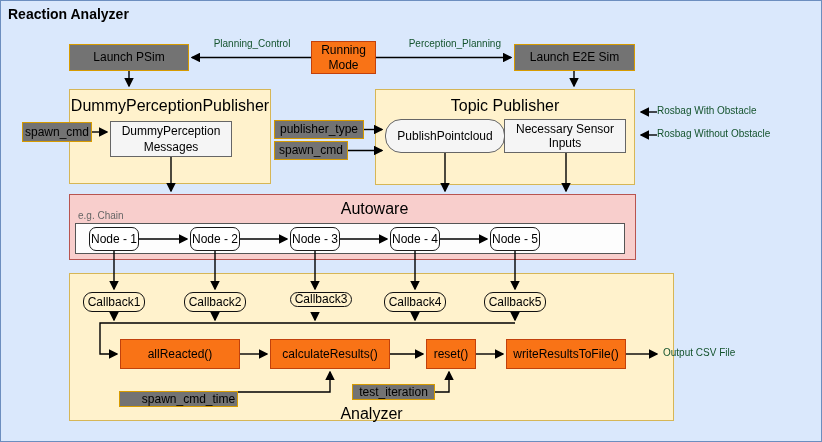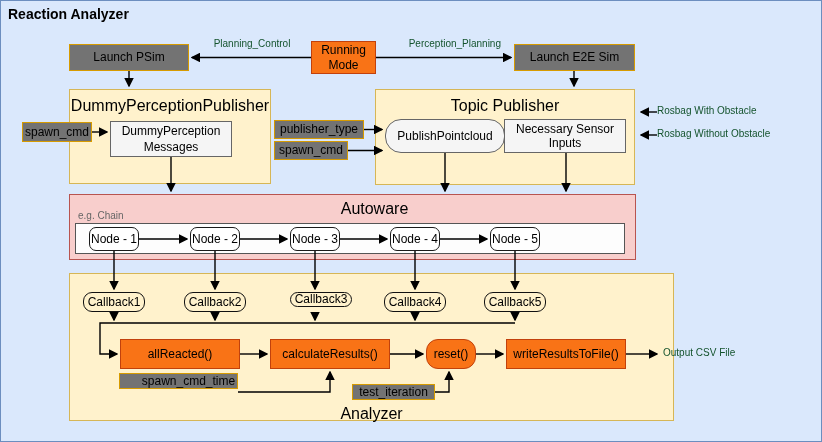--- a/index.html
+++ b/index.html
@@ -66,24 +66,24 @@
     <div class="bandtitle" style="top:131px;">Analyzer</div>
   </div>
   <div class="box cbox" style="left:82px;top:291px;width:62px;height:20px;">Callback1</div>
   <div class="box cbox" style="left:183px;top:291px;width:62px;height:20px;">Callback2</div>
   <div class="box cbox" style="left:280px;top:291px;width:62px;height:15px;margin-left:9px;">Callback3</div>
   <div class="box cbox" style="left:383px;top:291px;width:62px;height:20px;">Callback4</div>
   <div class="box cbox" style="left:483px;top:291px;width:62px;height:20px;">Callback5</div>
 
   <div class="box green" style="left:119px;top:338px;width:120px;height:30px;">allReacted()</div>
   <div class="box green" style="left:269px;top:338px;width:120px;height:30px;">calculateResults()</div>
-  <div class="box green" style="left:425px;top:338px;width:50px;height:30px;border-radius:12px;">reset()</div>
+  <div class="box green" style="left:425px;top:338px;width:50px;height:30px;">reset()</div>
   <div class="box green" style="left:505px;top:338px;width:120px;height:30px;">writeResultsToFile()</div>
 
-  <div class="box peach" style="left:118px;top:372px;width:119px;height:16px;padding-left:20px;">spawn_cmd_time</div>
+  <div class="box peach" style="left:118px;top:390px;width:119px;height:16px;padding-left:20px;">spawn_cmd_time</div>
   <div class="box peach" style="left:351px;top:383px;width:83px;height:16px;">test_iteration</div>
 
   <div class="lbl" style="left:662px;top:346px;">Output CSV File</div>
 
   <svg class="overlay" viewBox="0 0 822 442">
     <defs>
       <marker id="ah" viewBox="0 0 10 10" refX="8.5" refY="5" markerWidth="7" markerHeight="7" orient="auto-start-reverse">
         <path d="M0,0 L10,5 L0,10 z" style="fill:#000;stroke:none;"></path>
       </marker>
     </defs>

